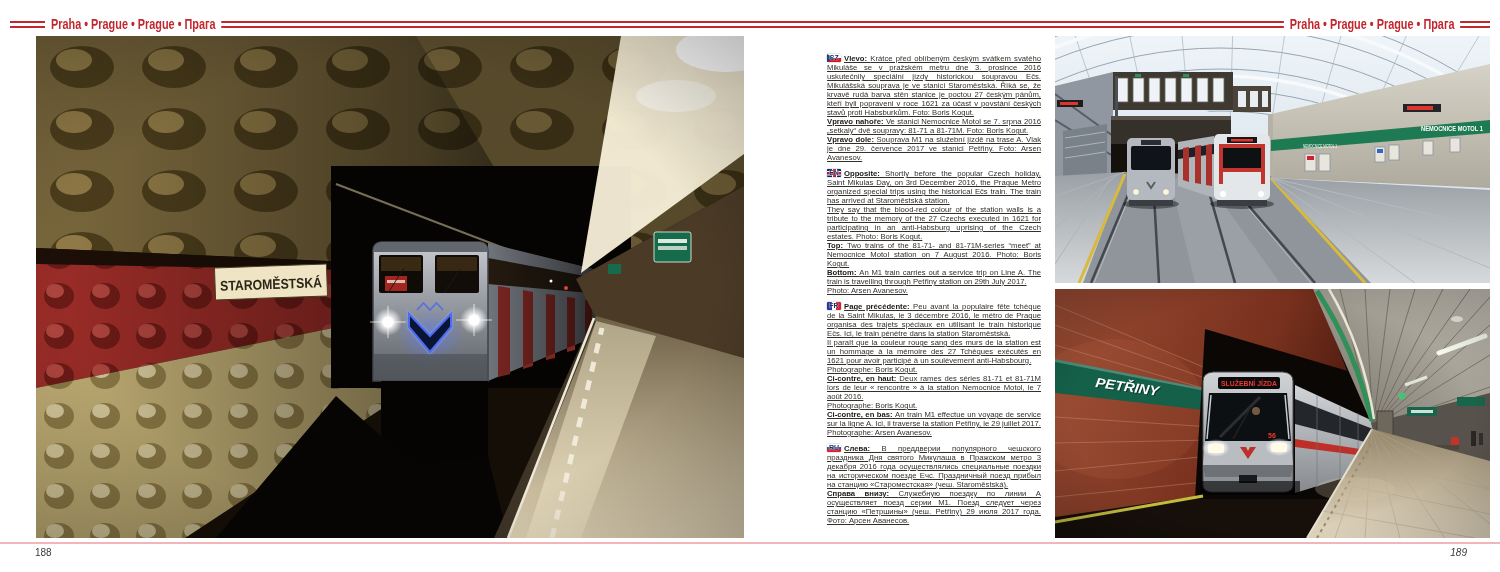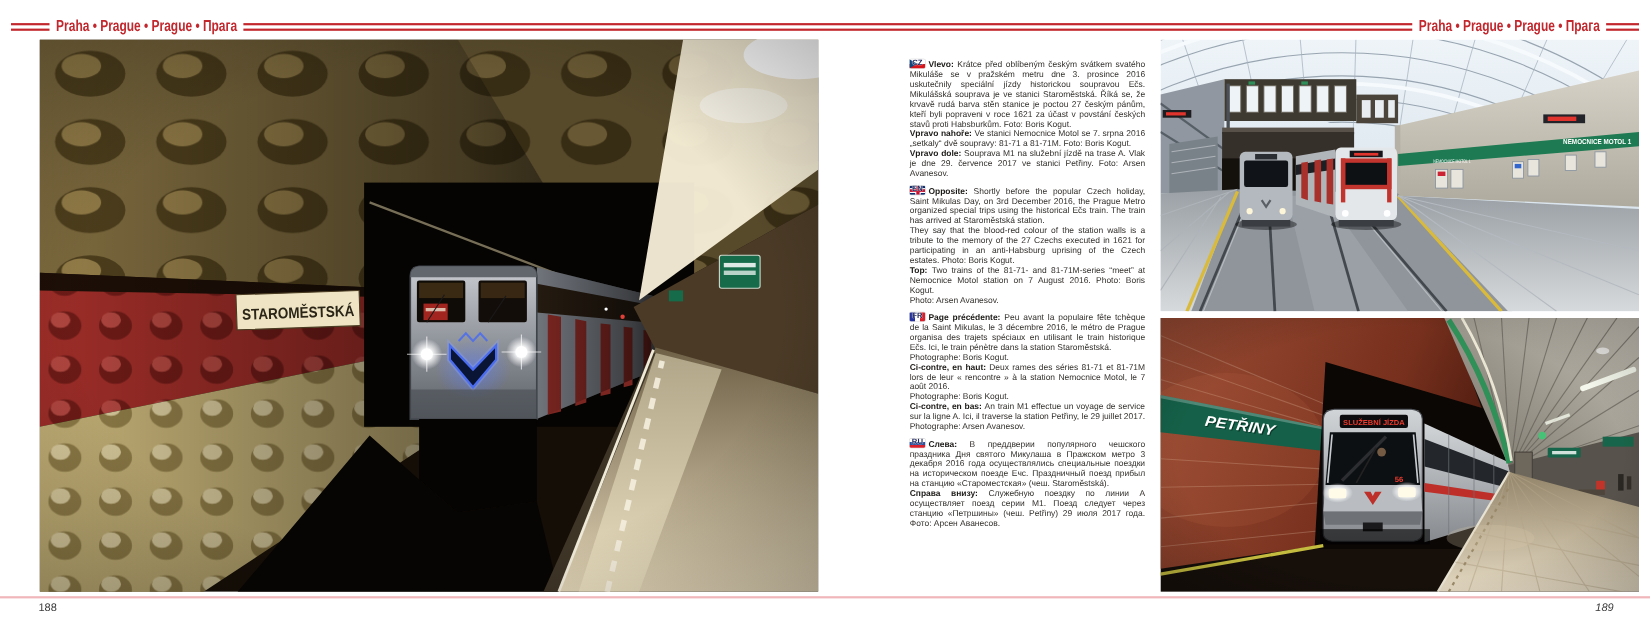--- a/index.html
+++ b/index.html
@@ -13,21 +13,21 @@
   .hdr.left  { left:45px;  transform:scaleX(.75); transform-origin:left center; }
   .hdr.right { right:40px; transform:scaleX(.75); transform-origin:right center; }
 
   
   .ph { position:absolute; display:block; }
   svg text { font-family:"Liberation Sans",sans-serif; }
 
   
   .caps { position:absolute; left:827px; top:54px; width:214px; color:#33302c;
           font-size:7.7px; line-height:9px; text-align:justify; }
-  .cap { margin:0 0 7px 0; }
+  .cap { margin:0 0 7px 0;text-decoration:underline; }
   .seg { display:block; }
   .seg b { color:#1c1a17; }
 
   
   .flag { display:inline-block; width:14px; height:8px; position:relative; margin-right:3px;
           vertical-align:-1px; border-radius:1px; box-shadow:0 0 0 0.5px rgba(0,0,0,.18); }
   .flag .code { position:absolute; left:0; right:0; top:-1.5px; font-style:normal; font-weight:bold;
           font-size:7px; line-height:10px; text-align:center; color:#222a5e;
           text-shadow:0 0 1px #fff,0 0 1px #fff; }
   .flag.cz { background:linear-gradient(#fff 50%, #d7141a 50%); }
@@ -205,25 +205,27 @@
     <p class="cap">
       <span class="seg"><span class="flag cz"><i class="tri"></i><i class="code">CZ</i></span><b>Vlevo: </b><span>Krátce před oblíbeným českým svátkem svatého Mikuláše se v pražském metru dne 3. prosince 2016 uskutečnily speciální jízdy historickou soupravou Ečs. Mikulášská souprava je ve stanici Staroměstská. Říká se, že krvavě rudá barva stěn stanice je poctou 27 českým pánům, kteří byli popraveni v roce 1621 za účast v povstání českých stavů proti Habsburkům. Foto: Boris Kogut.</span></span>
       <span class="seg"><b>Vpravo nahoře: </b><span>Ve stanici Nemocnice Motol se 7. srpna 2016 „setkaly“ dvě soupravy: 81-71 a 81-71M. Foto: Boris Kogut.</span></span>
       <span class="seg"><b>Vpravo dole: </b><span>Souprava M1 na služební jízdě na trase A. Vlak je dne 29. července 2017 ve stanici Petřiny. Foto: Arsen Avanesov.</span></span>
     </p>
 
     <p class="cap">
       <span class="seg"><span class="flag en"><i class="code">EN</i></span><b>Opposite: </b><span>Shortly before the popular Czech holiday, Saint Mikulas Day, on 3rd December 2016, the Prague Metro organized special trips using the historical Ečs train. The train has arrived at Staroměstská station.</span></span>
       <span class="seg"><b></b><span>They say that the blood-red colour of the station walls is a tribute to the memory of the 27 Czechs executed in 1621 for participating in an anti-Habsburg uprising of the Czech estates. Photo: Boris Kogut.</span></span>
       <span class="seg"><b>Top: </b><span>Two trains of the 81-71- and 81-71M-series “meet” at Nemocnice Motol station on 7 August 2016. Photo: Boris Kogut.</span></span>
+      <span class="seg"><b>Bottom: </b><span>An M1 train carries out a service trip on Line A. The train is travelling through Petřiny station on 29th July 2017.</span></span>
       <span class="seg"><b></b><span>Photo: Arsen Avanesov.</span></span>
     </p>
 
     <p class="cap">
       <span class="seg"><span class="flag fr"><i class="code">FR</i></span><b>Page précédente: </b><span>Peu avant la populaire fête tchèque de la Saint Mikulas, le 3 décembre 2016, le métro de Prague organisa des trajets spéciaux en utilisant le train historique Ečs. Ici, le train pénètre dans la station Staroměstská.</span></span>
+      <span class="seg"><b></b><span>Il paraît que la couleur rouge sang des murs de la station est un hommage à la mémoire des 27 Tchèques exécutés en 1621 pour avoir participé à un soulèvement anti-Habsbourg.</span></span>
       <span class="seg"><b></b><span>Photographe: Boris Kogut.</span></span>
       <span class="seg"><b>Ci-contre, en haut: </b><span>Deux rames des séries 81-71 et 81-71M lors de leur « rencontre » à la station Nemocnice Motol, le 7 août 2016.</span></span>
       <span class="seg"><b></b><span>Photographe: Boris Kogut.</span></span>
       <span class="seg"><b>Ci-contre, en bas: </b><span>An train M1 effectue un voyage de service sur la ligne A. Ici, il traverse la station Petřiny, le 29 juillet 2017.</span></span>
       <span class="seg"><b></b><span>Photographe: Arsen Avanesov.</span></span>
     </p>
 
     <p class="cap">
       <span class="seg"><span class="flag ru"><i class="code">RU</i></span><b>Слева: </b><span>В преддверии популярного чешского праздника Дня святого Микулаша в Пражском метро 3 декабря 2016 года осуществлялись специальные поездки на историческом поезде Ечс. Праздничный поезд прибыл на станцию «Староместская» (чеш. Staroměstská).</span></span>
       <span class="seg"><b>Справа внизу: </b><span>Служебную поездку по линии А осуществляет поезд серии М1. Поезд следует через станцию «Петршины» (чеш. Petřiny) 29 июля 2017 года. Фото: Арсен Аванесов.</span></span>

